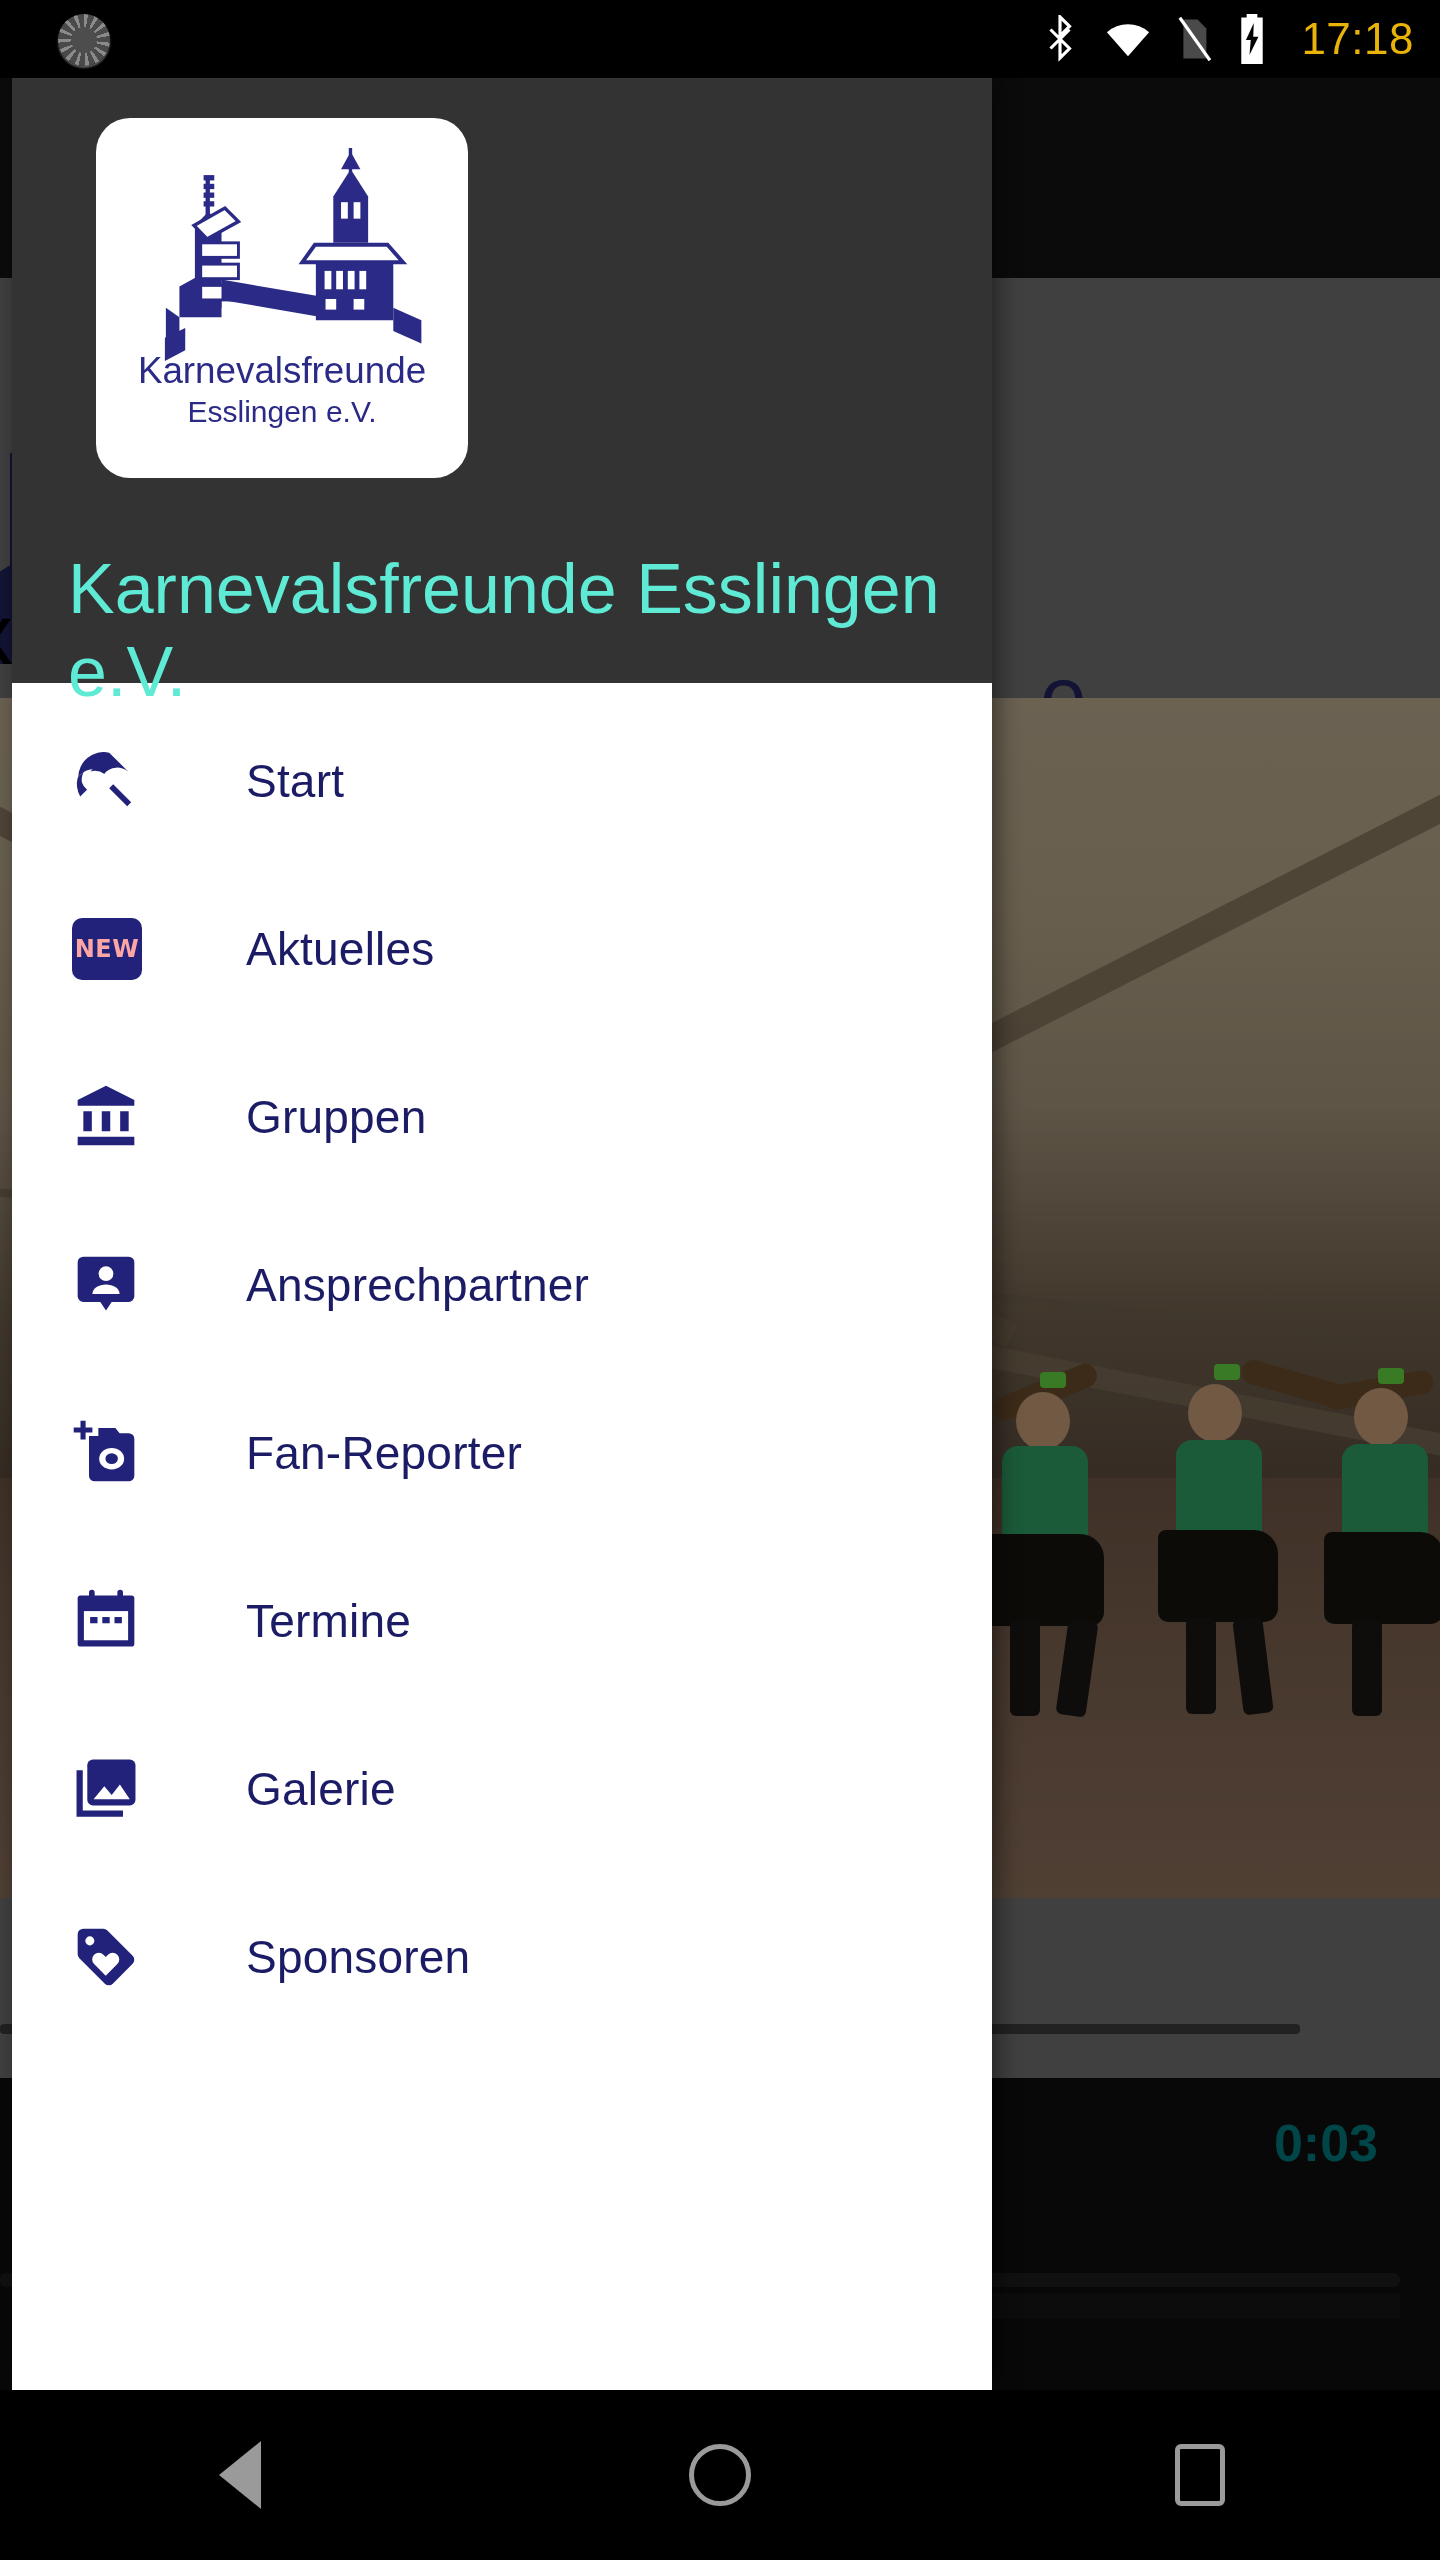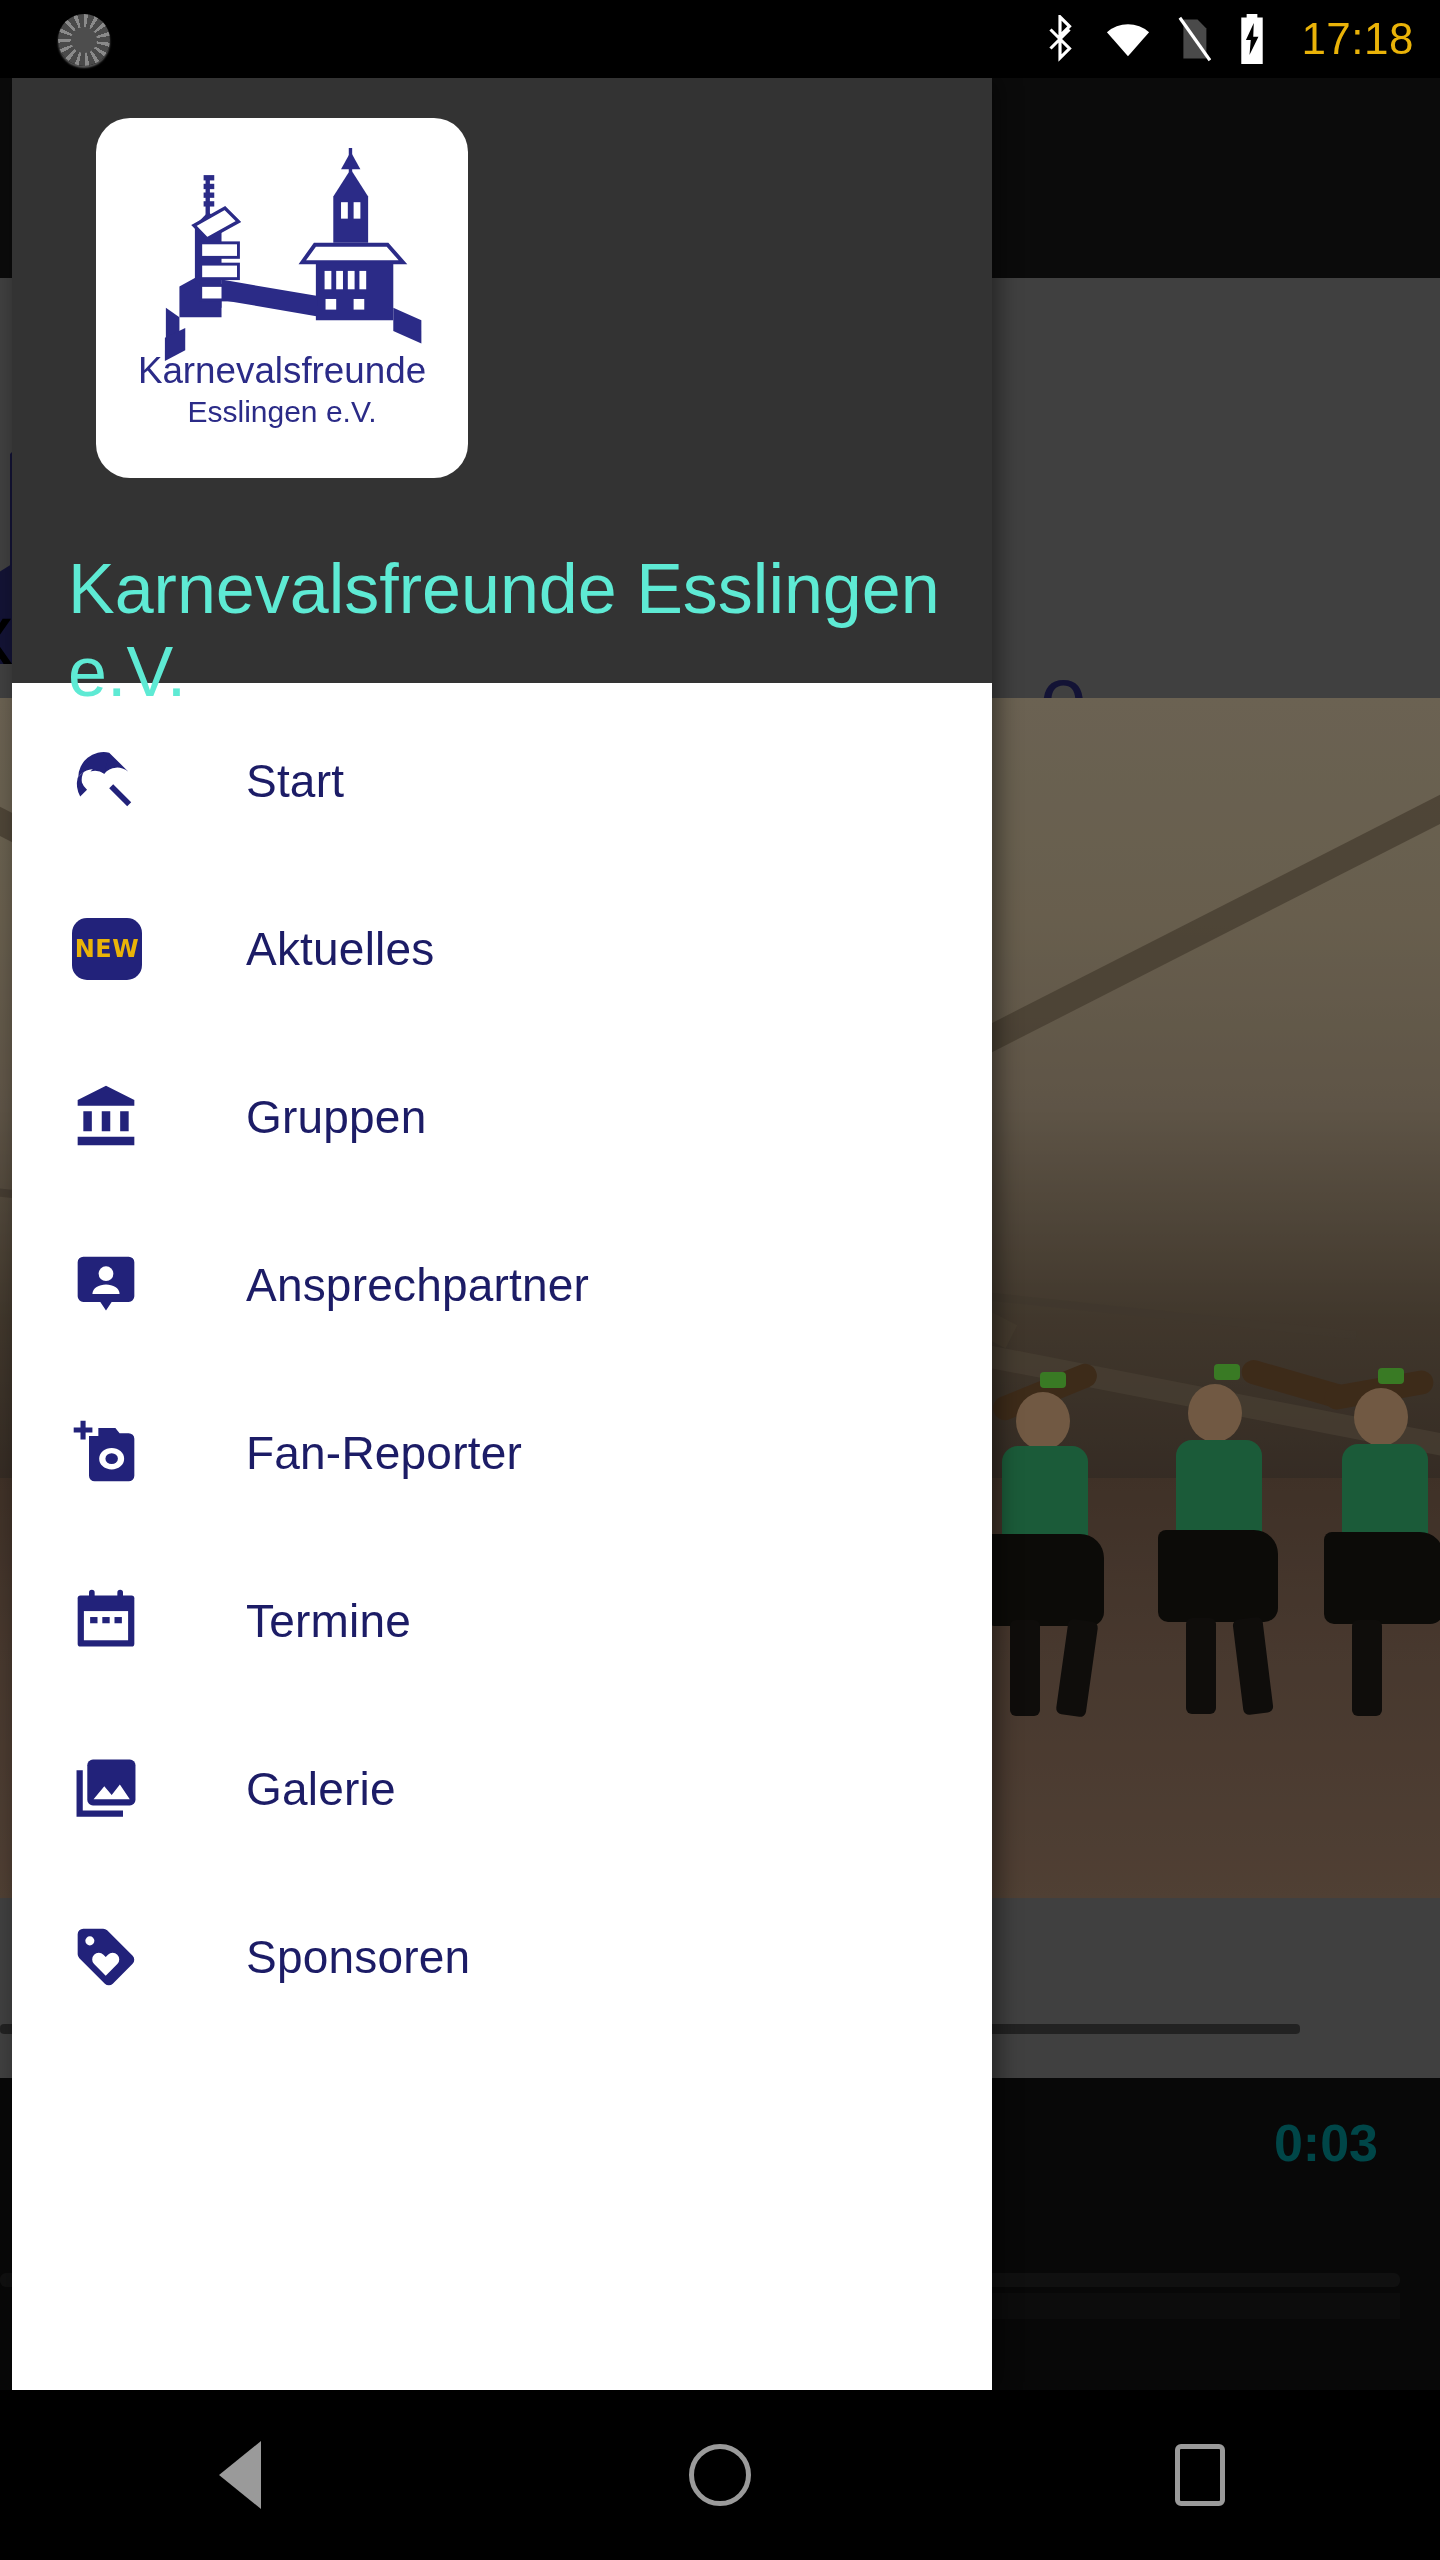--- a/index.html
+++ b/index.html
@@ -58,21 +58,21 @@
   .app-logo { position:absolute; left:84px; top:40px; width:372px; height:360px; background:#fff; border-radius:34px;
               display:flex; align-items:center; justify-content:center; overflow:hidden; }
   .app-title { position:absolute; left:56px; top:470px; width:890px; color:#5eead4; font-size:70px; font-weight:400; line-height:1.18; }
 
   .menu { flex:1; background:#fff; padding-top:14px; }
   .menu-item { display:flex; align-items:center; height:168px; padding-left:60px; }
   .menu-icon { width:78px; display:flex; align-items:center; justify-content:flex-start; }
   .menu-label { margin-left:96px; font-size:46px; color:#1c1c66; font-weight:400; letter-spacing:.2px; }
 
   
-  .newbadge { width:70px; height:62px; background:#22227a; border-radius:15px; color:#eab308;
+  .newbadge { width:70px; height:62px; background:#22227a; border-radius:10px; color:#fca5a5;
               font-size:24px; font-weight:700; display:flex; align-items:center; justify-content:center;
               letter-spacing:.5px; font-family:"DejaVu Sans", sans-serif; }
 
   
   .navbar { position:absolute; left:0; bottom:0; width:1440px; height:170px; background:#000; z-index:70;
             display:flex; align-items:center; justify-content:space-around; }
   .nav-btn { width:200px; height:170px; display:flex; align-items:center; justify-content:center; }
   .nav-tri { width:0; height:0; border-top:34px solid transparent; border-bottom:34px solid transparent; border-right:42px solid #9a9a9a; }
   .nav-cir { width:62px; height:62px; border:5px solid #9a9a9a; border-radius:50%; }
   .nav-sq  { width:50px; height:62px; border:5px solid #9a9a9a; border-radius:6px; }

